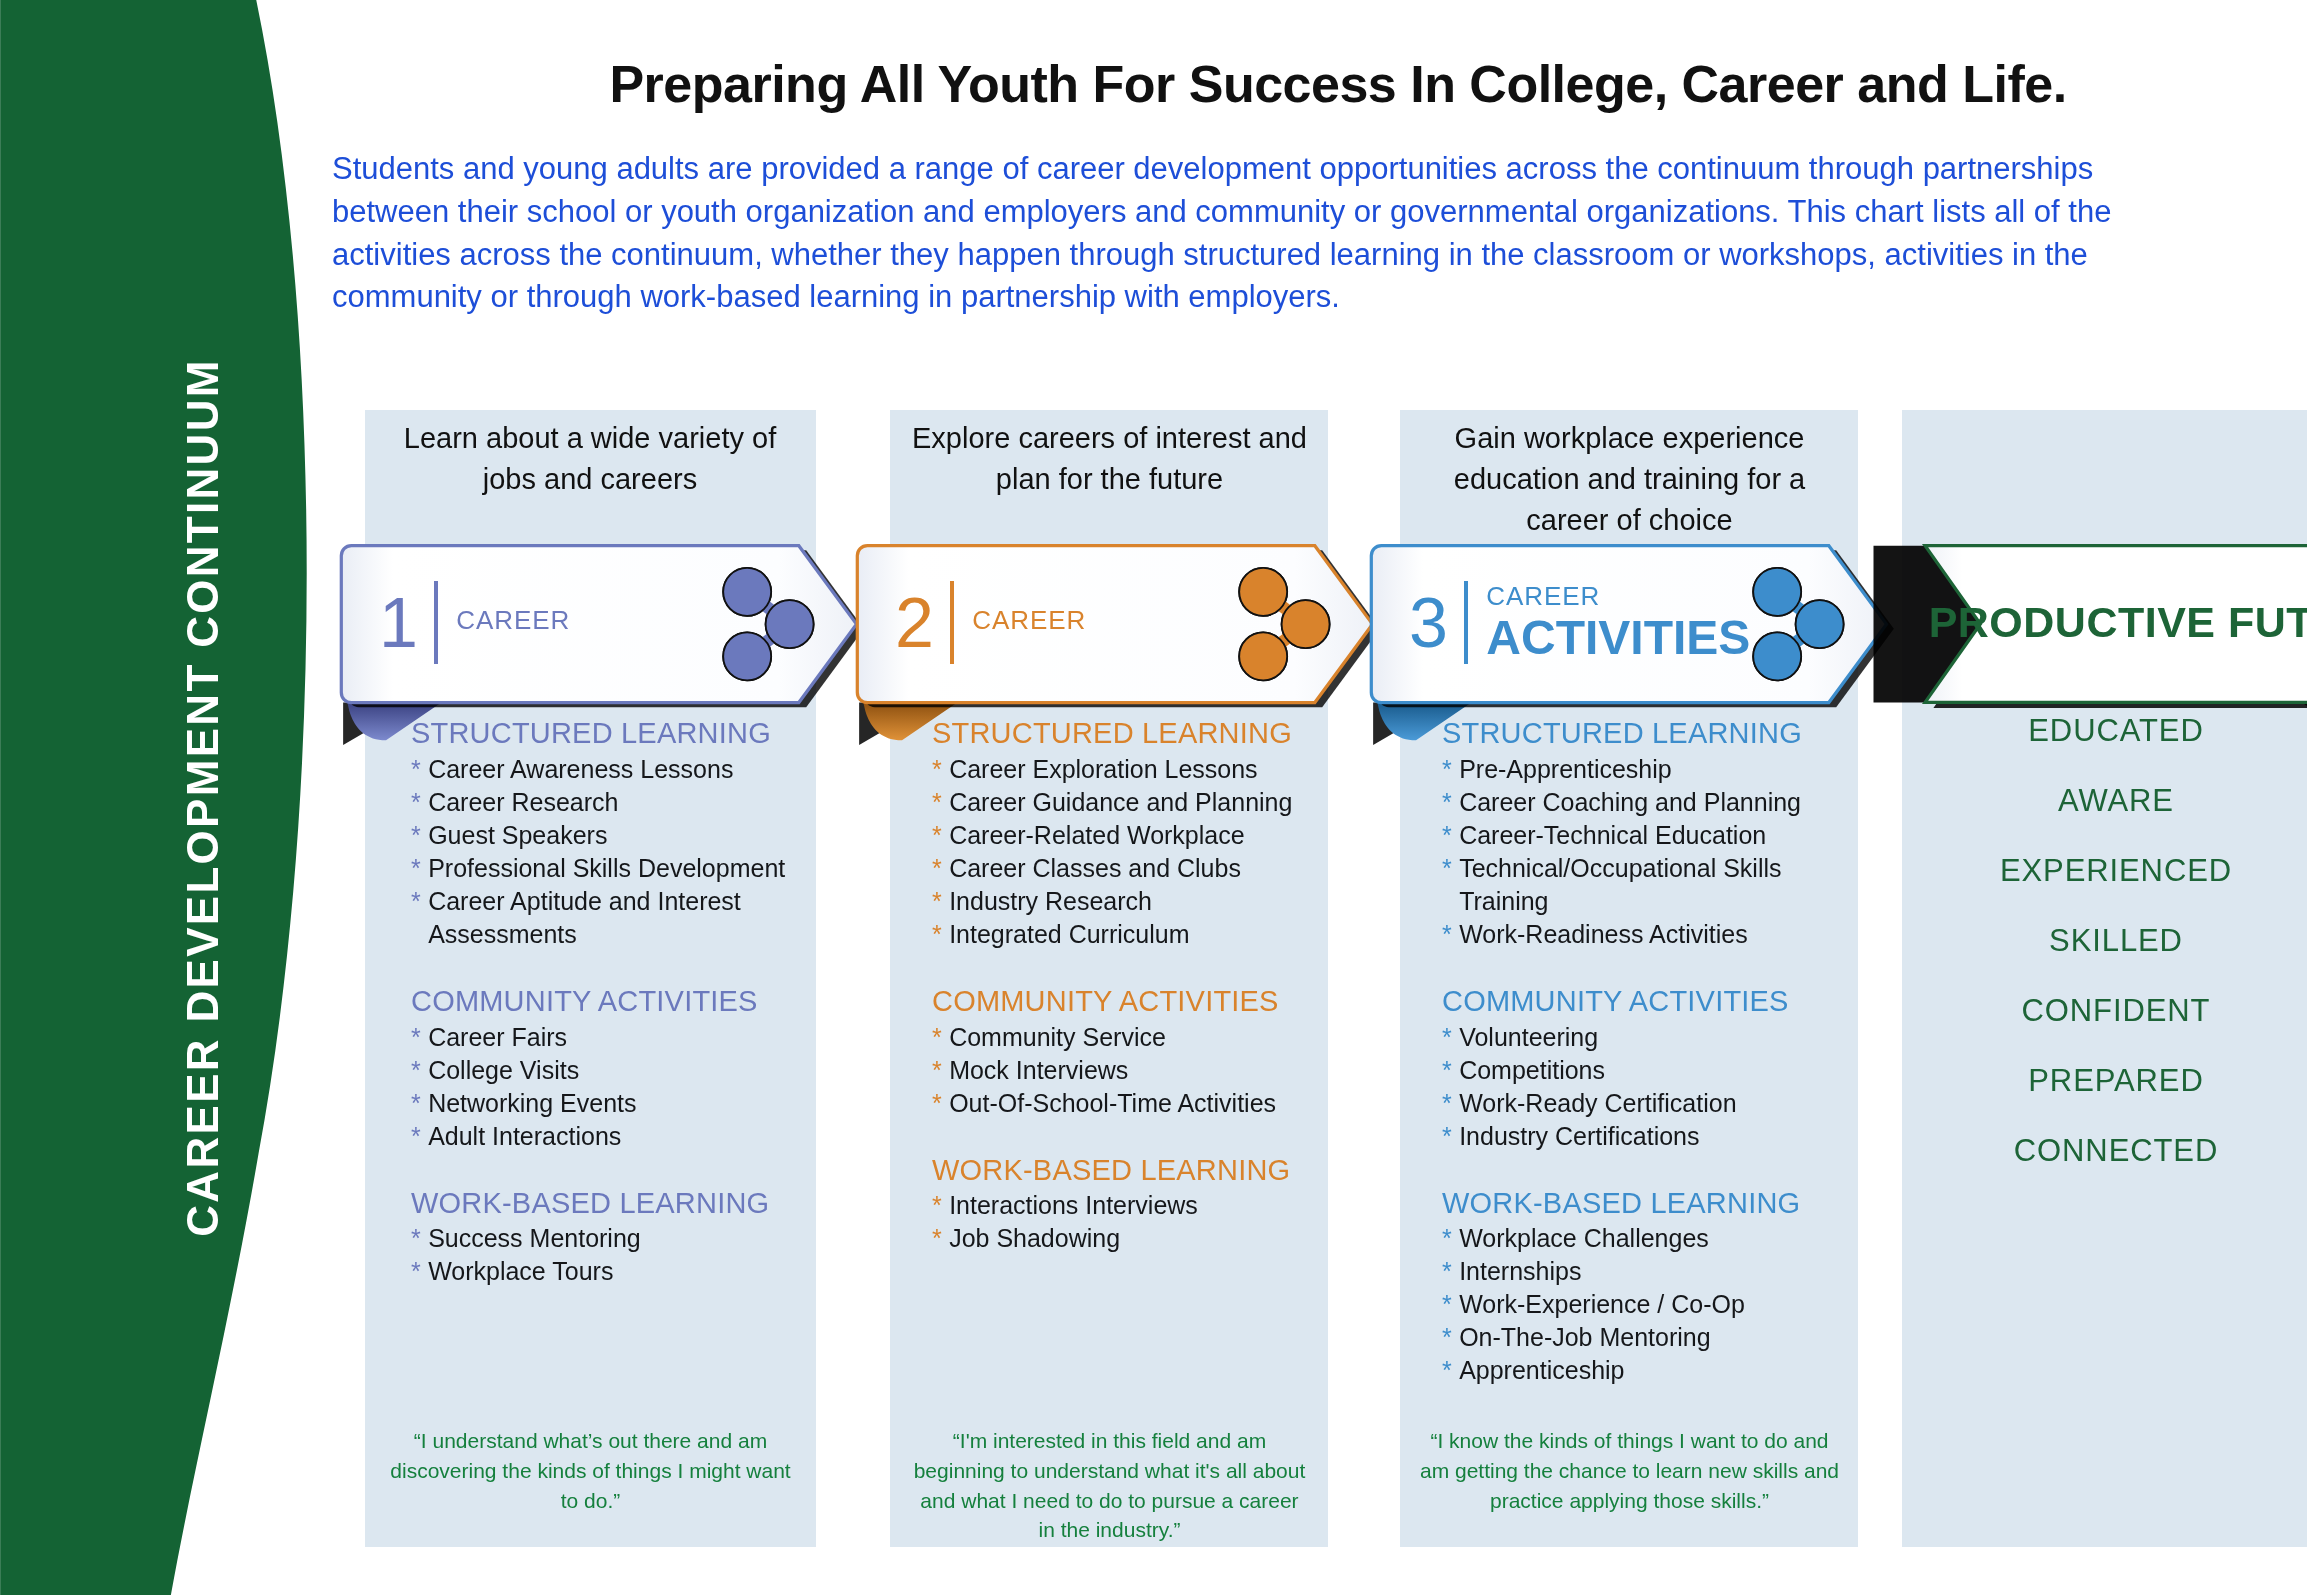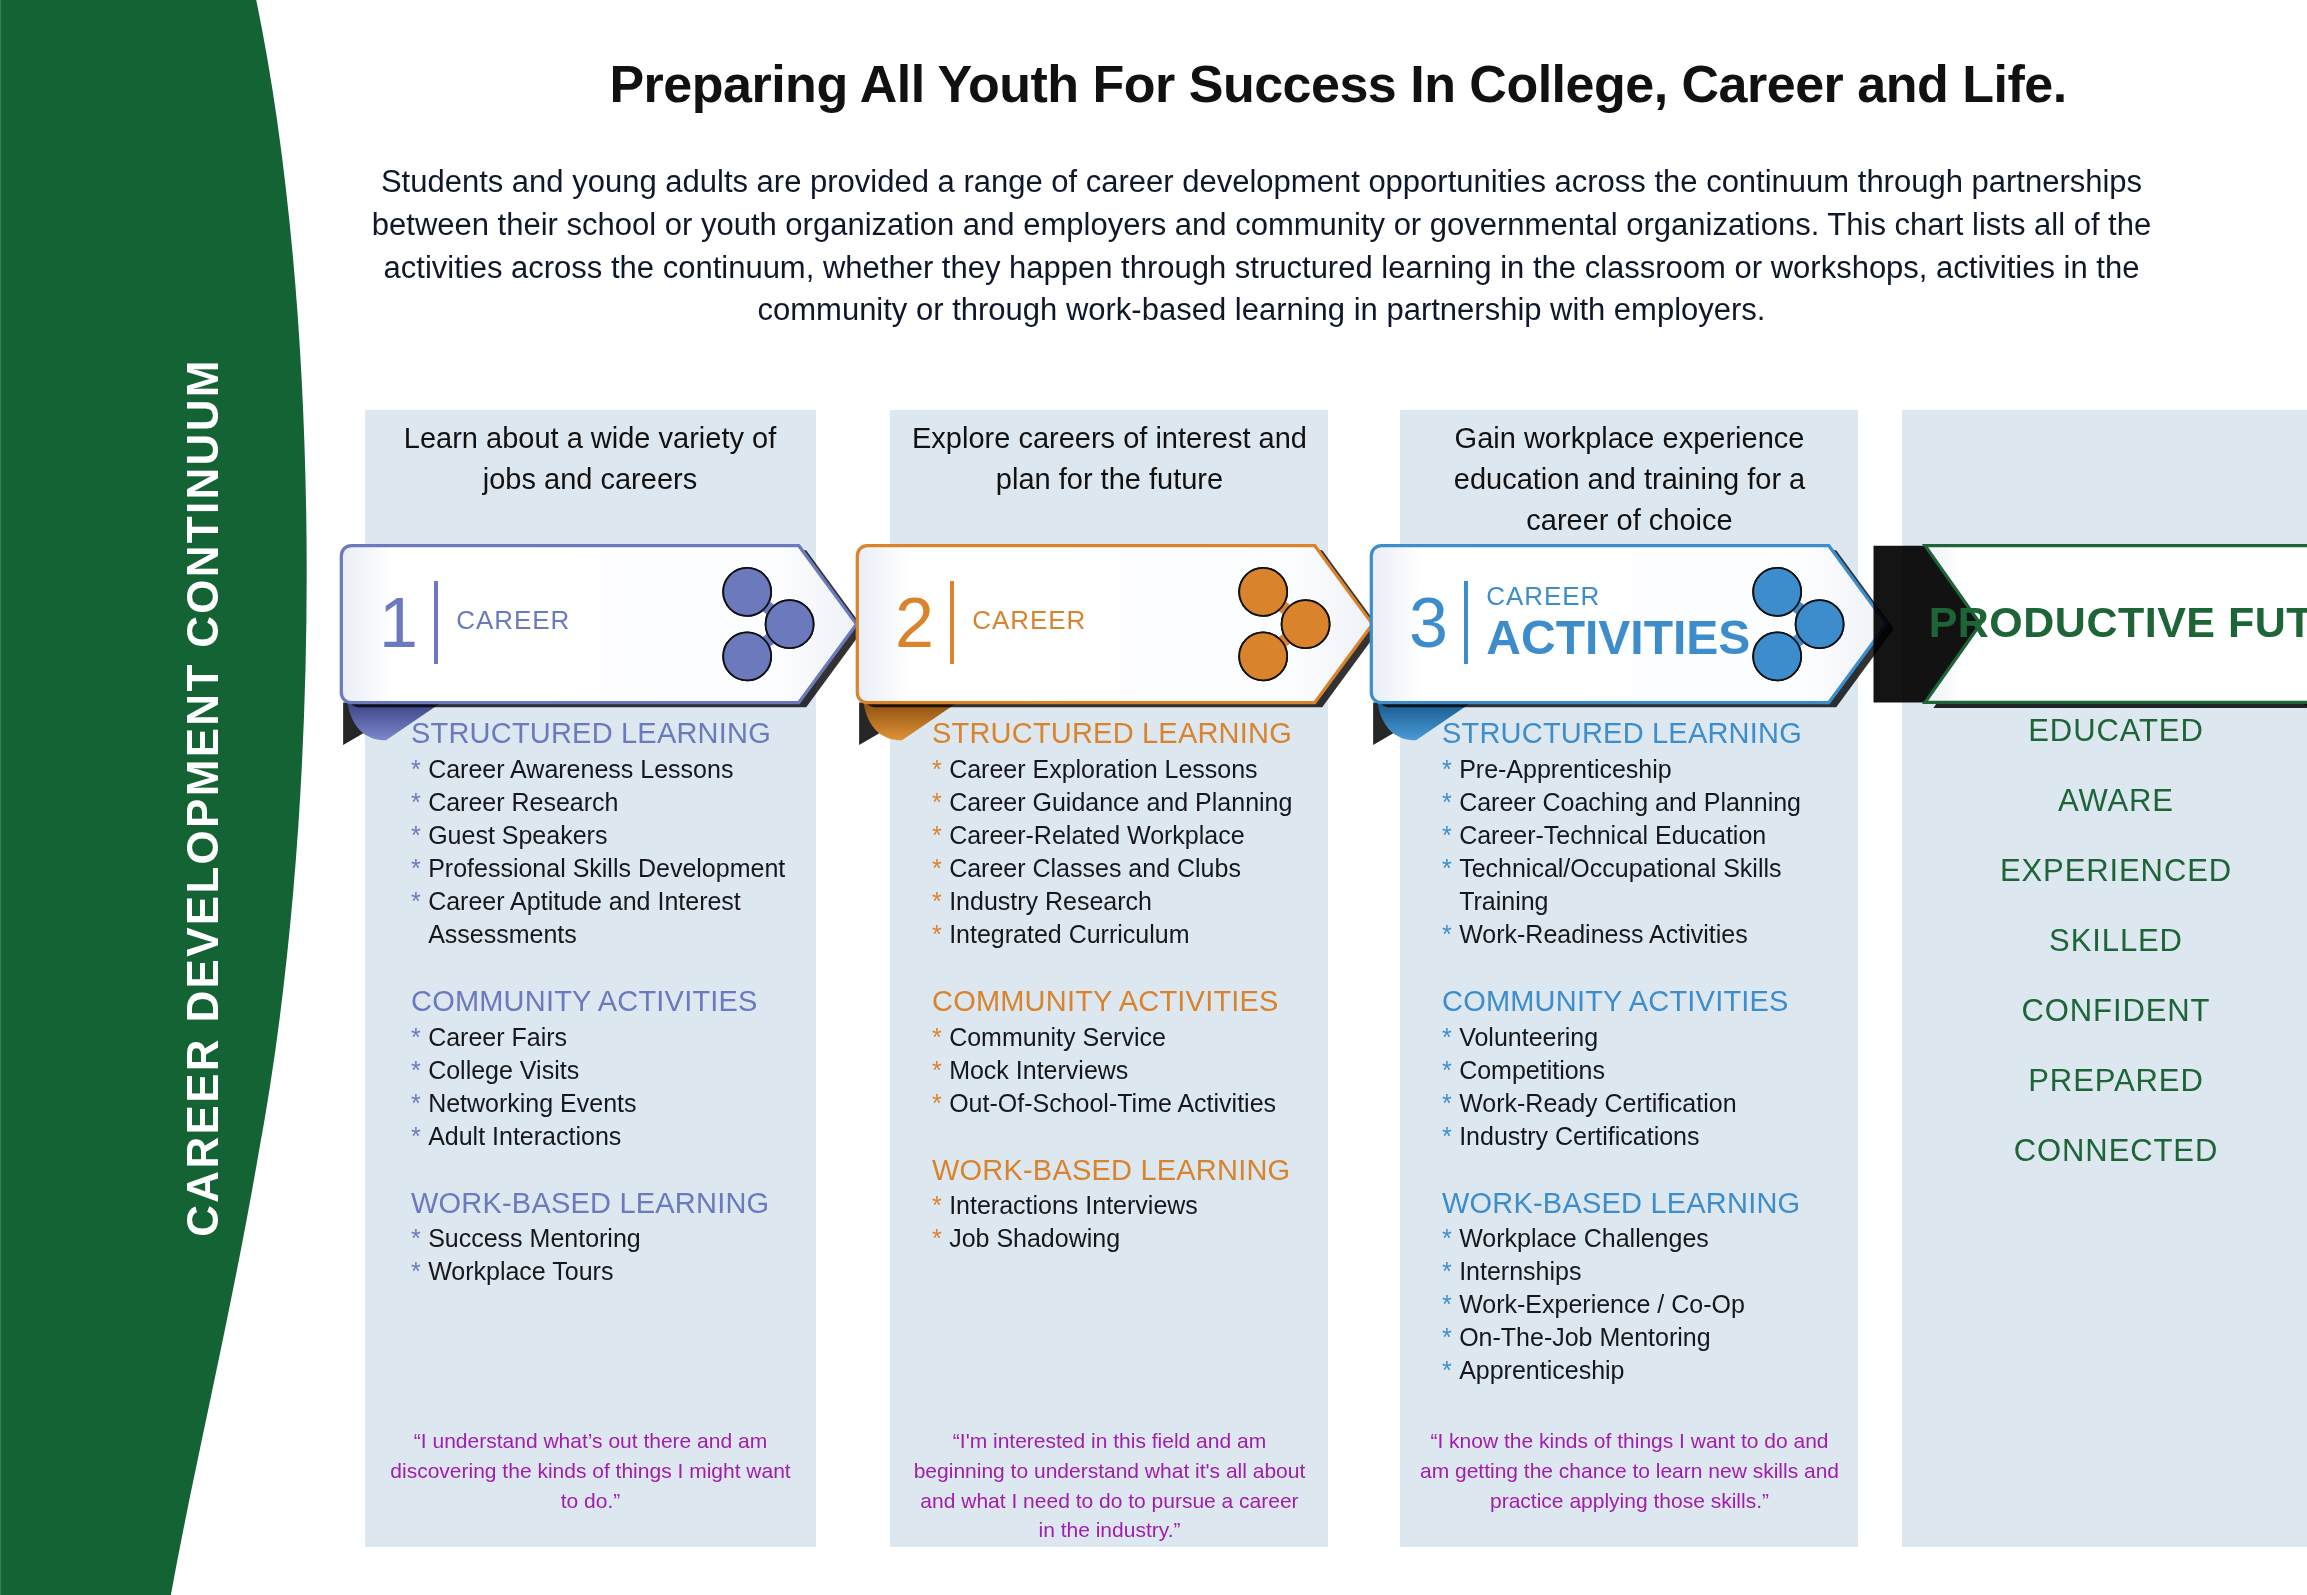--- a/index.html
+++ b/index.html
@@ -15,22 +15,22 @@
     transform-box:border-box;
     left:138px;top:1595px;
     display:flex;align-items:center;justify-content:center;
     color:#ffffff;font-size:44px;font-weight:700;letter-spacing:2.3px;
     white-space:nowrap;pointer-events:none;
   }
 
   
   #page-title{position:absolute;left:323px;top:54px;width:2030px;text-align:center;
               font-size:52px;font-weight:700;color:#111;letter-spacing:-0.5px;}
-  #intro-paragraph{position:absolute;left:332px;top:161px;width:1859px;text-align:center;
-              font-size:31px;line-height:1.38;color:#0f172a;}
+  #intro-paragraph{position:absolute;left:332px;top:148px;width:1859px;
+              font-size:31px;line-height:1.38;color:#1d4ed8;}
 
   
   .col-panel{position:absolute;top:410px;background:#dce7f0;}
   #col-panel-1{left:365px;width:451px;height:1137px;}
   #col-panel-2{left:890px;width:438px;height:1137px;}
   #col-panel-3{left:1400px;width:458px;height:1137px;}
   #col-panel-4{left:1902px;width:428px;height:1137px;}
 
   .col-header{position:absolute;top:418px;text-align:center;font-size:29px;line-height:1.42;color:#111;}
   #col-header-1{left:378px;width:424px;}
@@ -63,21 +63,21 @@
   .sec-gap{height:34px;}
   .item{font-size:25px;line-height:1.32;color:#15171a;display:flex;align-items:flex-start;}
   .item .ast{margin-right:7.4px;font-size:25px;line-height:1.32;}
   .item .txt{flex:1;}
 
   
   #future-words{position:absolute;left:1902px;top:713px;width:428px;text-align:center;}
   .fw{font-size:31px;color:#1d6437;letter-spacing:0.9px;margin-bottom:34px;}
 
   
-  .quote{position:absolute;text-align:center;font-size:21px;line-height:1.42;color:#a21caf;}
+  .quote{position:absolute;text-align:center;font-size:21px;line-height:1.42;color:#15803d;}
   #quote-1{left:383px;top:1426px;width:415px;}
   #quote-2{left:911px;top:1426px;width:397px;}
   #quote-3{left:1416px;top:1426px;width:427px;}
 </style>
 </head>
 <body>
 
 <div id="green-band">
   <svg width="351" height="1595" viewBox="0 0 760 3457">
     <path id="green-shape" d="M0,0 L555,0 C700,700 700,1750 560,2500 C500,2850 420,3180 370,3457 L0,3457 Z" fill="#146334"></path>

